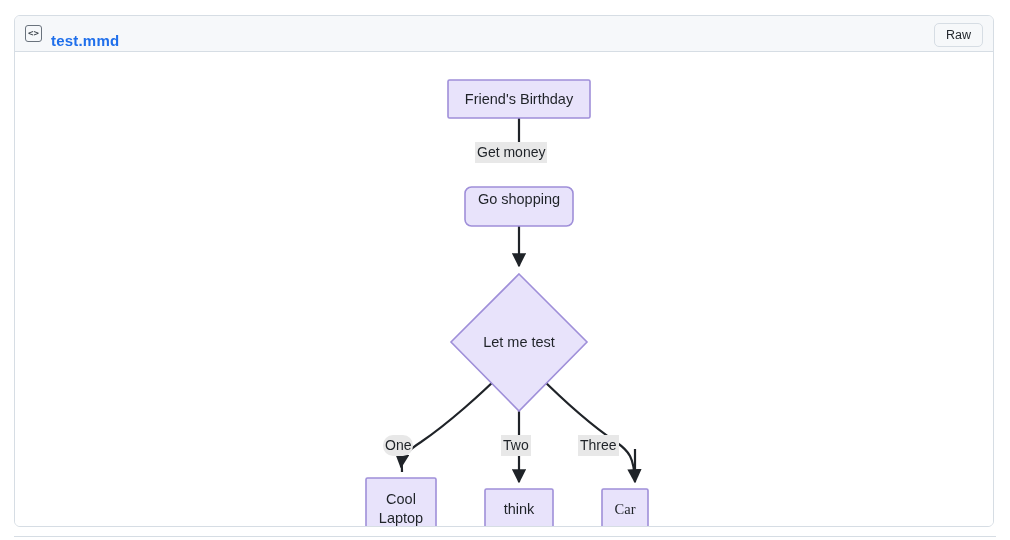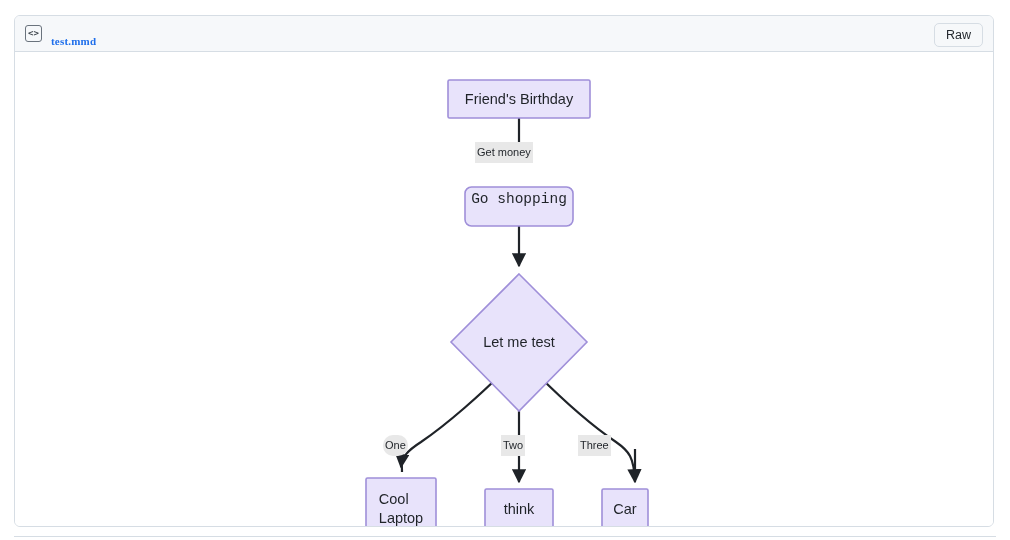--- a/index.html
+++ b/index.html
@@ -53,22 +53,22 @@
     font-family: "DejaVu Sans Mono", monospace;
     font-size: 9px;
     font-weight: bold;
     color: #3d444b;
     line-height: 1;
     box-sizing: border-box;
     flex: 0 0 auto;
   }
   .file-name {
     margin-left: 9px;
-    font-family: Liberation Serif, serif;
-    font-size: 11px;
+    font-family: Liberation Sans, sans-serif;
+    font-size: 15px;
     font-weight: bold;
     color: #1f6feb;
     letter-spacing: 0.2px;
     margin-top: 14px;
   }
   .raw-button {
     position: absolute;
     right: 10px;
     top: 7px;
     height: 24px;
@@ -98,35 +98,36 @@
     left: 0;
     top: 0;
   }
 
   
   .node-label {
     position: absolute;
     display: flex;
     align-items: center;
     justify-content: center;
+    text-align: center;
     font-family: "Liberation Sans", sans-serif;
     font-size: 14.5px;
     color: #1f2328;
     line-height: 1.28;
     white-space: pre;
     pointer-events: none;
   }
   .edge-label {
     position: absolute;
     display: flex;
     align-items: center;
     justify-content: center;
     background: #e8e8e8;
     font-family: "Liberation Sans", sans-serif;
-    font-size: 11px;
+    font-size: 14px;
     color: #1f2328;
     line-height: 1.2;
     padding: 1px 2px;
     white-space: nowrap;
     box-sizing: border-box;
   }
 
   
   .bottom-rule {
     position: absolute;
@@ -186,30 +187,30 @@
           <rect x="351" y="426" width="70" height="61" rx="1.5" ry="1.5" fill="#e8e3fb" stroke="#9f8fd9" stroke-width="1.6"></rect>
 
           <rect x="470" y="437" width="68" height="40" rx="1.5" ry="1.5" fill="#e8e3fb" stroke="#9f8fd9" stroke-width="1.6"></rect>
 
           <rect x="587" y="437" width="46" height="40" rx="1.5" ry="1.5" fill="#e8e3fb" stroke="#9f8fd9" stroke-width="1.6"></rect>
         </g>
       </svg>
 
       <div class="node-label" style="left:433px; top:28px; width:142px; height:38px;">Friend's Birthday</div>
 
-      <div class="node-label" style="left:450px; top:135px; width:108px; height:24px;font-family:Liberation Mono, monospace;">Go shopping</div>
+      <div class="node-label" style="left:450px; top:135px; width:108px; height:24px;">Go shopping</div>
 
       <div class="node-label" style="left:436px; top:272px; width:136px; height:36px;">Let me test</div>
 
       <div class="node-label" style="left:351px; top:426px; width:70px; height:61px;">Cool
 Laptop</div>
 
       <div class="node-label" style="left:470px; top:437px; width:68px; height:40px;">think</div>
 
-      <div class="node-label" style="left:587px; top:437px; width:46px; height:40px;">Car</div>
+      <div class="node-label" style="left:587px; top:437px; width:46px; height:40px;font-family:Liberation Serif, serif;">Car</div>
 
       <div class="edge-label" style="left:460px; top:90px; height:21px;">Get money</div>
 
       <div class="edge-label" style="left:368px; top:383px; height:21px;border-radius:10px;">One</div>
 
       <div class="edge-label" style="left:486px; top:383px; height:21px;text-align:right;">Two</div>
 
       <div class="edge-label" style="left:563px; top:383px; height:21px;">Three</div>
 
     </div>

